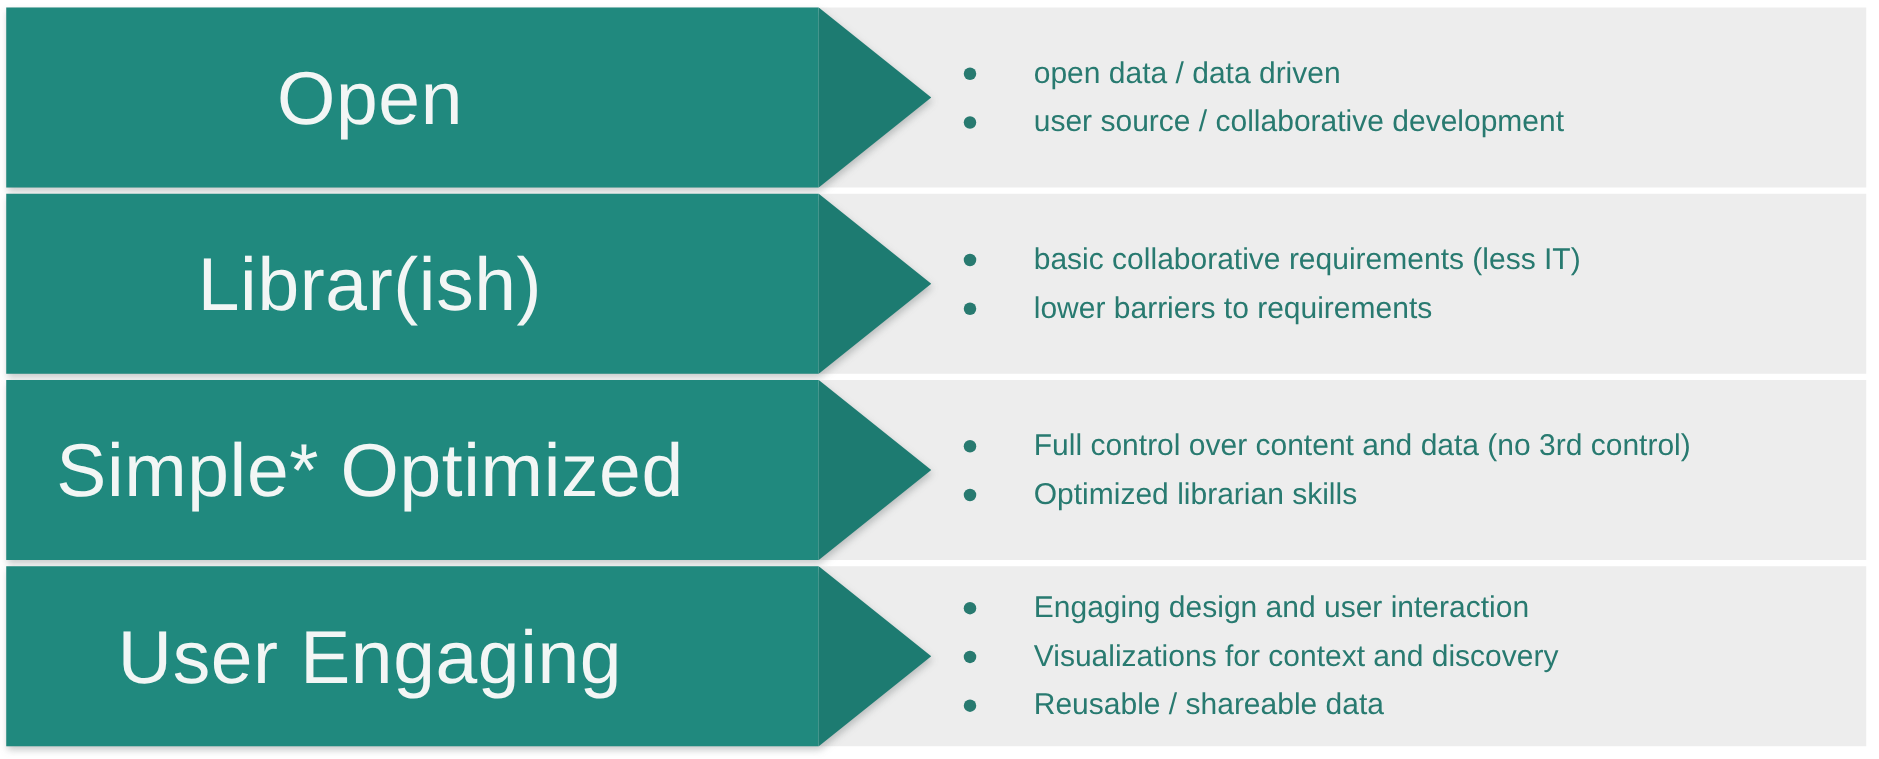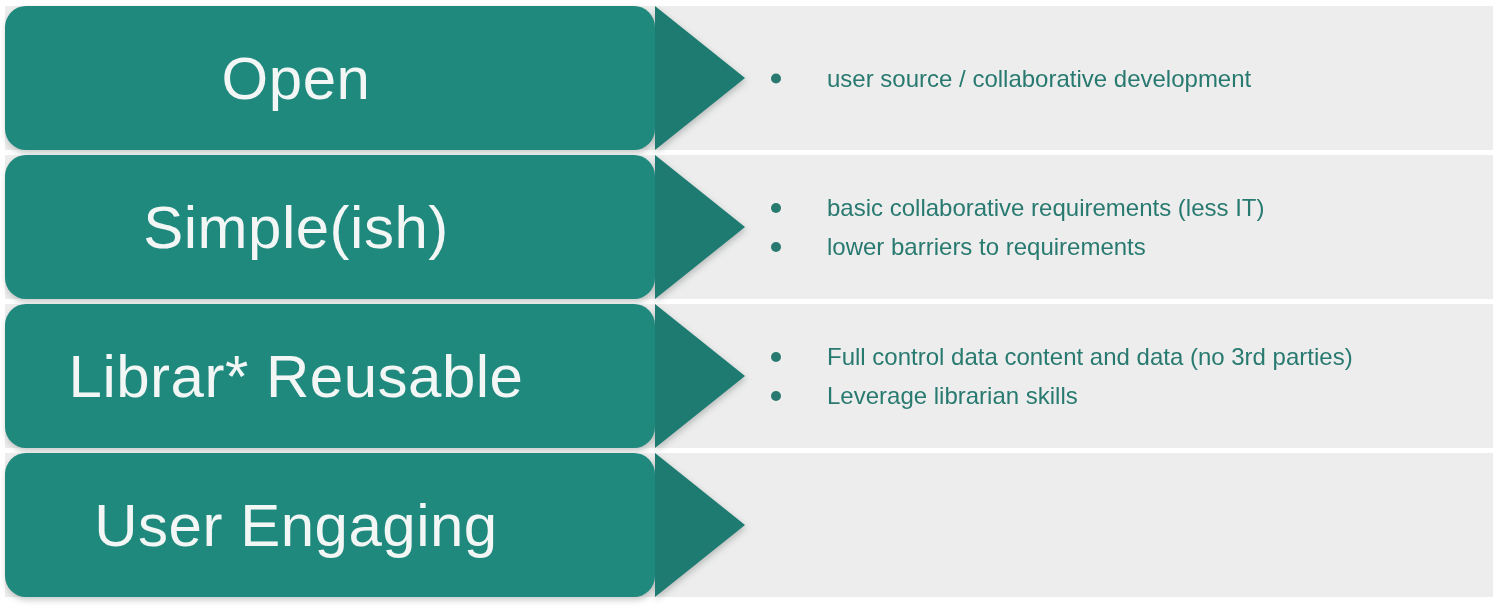--- a/index.html
+++ b/index.html
@@ -40,21 +40,20 @@
     left: 0;
     top: 0;
     width: 650px;
     height: 100%;
     background: #20897e;
     display: flex;
     align-items: center;
     justify-content: center;
     box-sizing: border-box;
     padding-right: 68px;
-    border-radius: 21px;
   }
   .arrow-head {
     position: absolute;
     left: 650px;
     top: 0;
     width: 90px;
     height: 100%;
     background: #1d7b71;
     clip-path: polygon(0 0, 100% 50%, 0 100%);
   }
@@ -104,65 +103,83 @@
   <div class="row">
     <div class="arrow">
       <div class="arrow-body">
         <span class="row-title">Open</span>
       </div>
       <div class="arrow-head"></div>
     </div>
     <ul class="bullets">
       <li class="bullet">
         <span class="dot"></span>
+        <span class="bullet-text">open data / data driven</span>
+      </li>
+      <li class="bullet">
+        <span class="dot"></span>
         <span class="bullet-text">user source / collaborative development</span>
       </li>
     </ul>
   </div>
 
   <div class="row">
     <div class="arrow">
       <div class="arrow-body">
-        <span class="row-title">Simple(ish)</span>
+        <span class="row-title">Librar(ish)</span>
       </div>
       <div class="arrow-head"></div>
     </div>
     <ul class="bullets">
       <li class="bullet">
         <span class="dot"></span>
         <span class="bullet-text">basic collaborative requirements (less IT)</span>
       </li>
       <li class="bullet">
         <span class="dot"></span>
         <span class="bullet-text">lower barriers to requirements</span>
       </li>
     </ul>
   </div>
 
   <div class="row">
     <div class="arrow">
       <div class="arrow-body">
-        <span class="row-title">Librar* Reusable</span>
+        <span class="row-title">Simple* Optimized</span>
       </div>
       <div class="arrow-head"></div>
     </div>
     <ul class="bullets">
       <li class="bullet">
         <span class="dot"></span>
-        <span class="bullet-text">Full control data content and data (no 3rd parties)</span>
+        <span class="bullet-text">Full control over content and data (no 3rd control)</span>
       </li>
       <li class="bullet">
         <span class="dot"></span>
-        <span class="bullet-text">Leverage librarian skills</span>
+        <span class="bullet-text">Optimized librarian skills</span>
       </li>
     </ul>
   </div>
 
   <div class="row">
     <div class="arrow">
       <div class="arrow-body">
         <span class="row-title">User Engaging</span>
       </div>
       <div class="arrow-head"></div>
     </div>
+    <ul class="bullets">
+      <li class="bullet">
+        <span class="dot"></span>
+        <span class="bullet-text">Engaging design and user interaction</span>
+      </li>
+      <li class="bullet">
+        <span class="dot"></span>
+        <span class="bullet-text">Visualizations for context and discovery</span>
+      </li>
+      <li class="bullet">
+        <span class="dot"></span>
+        <span class="bullet-text">Reusable / shareable data</span>
+      </li>
+    </ul>
   </div>
 
 </div>
 
 </body></html>

